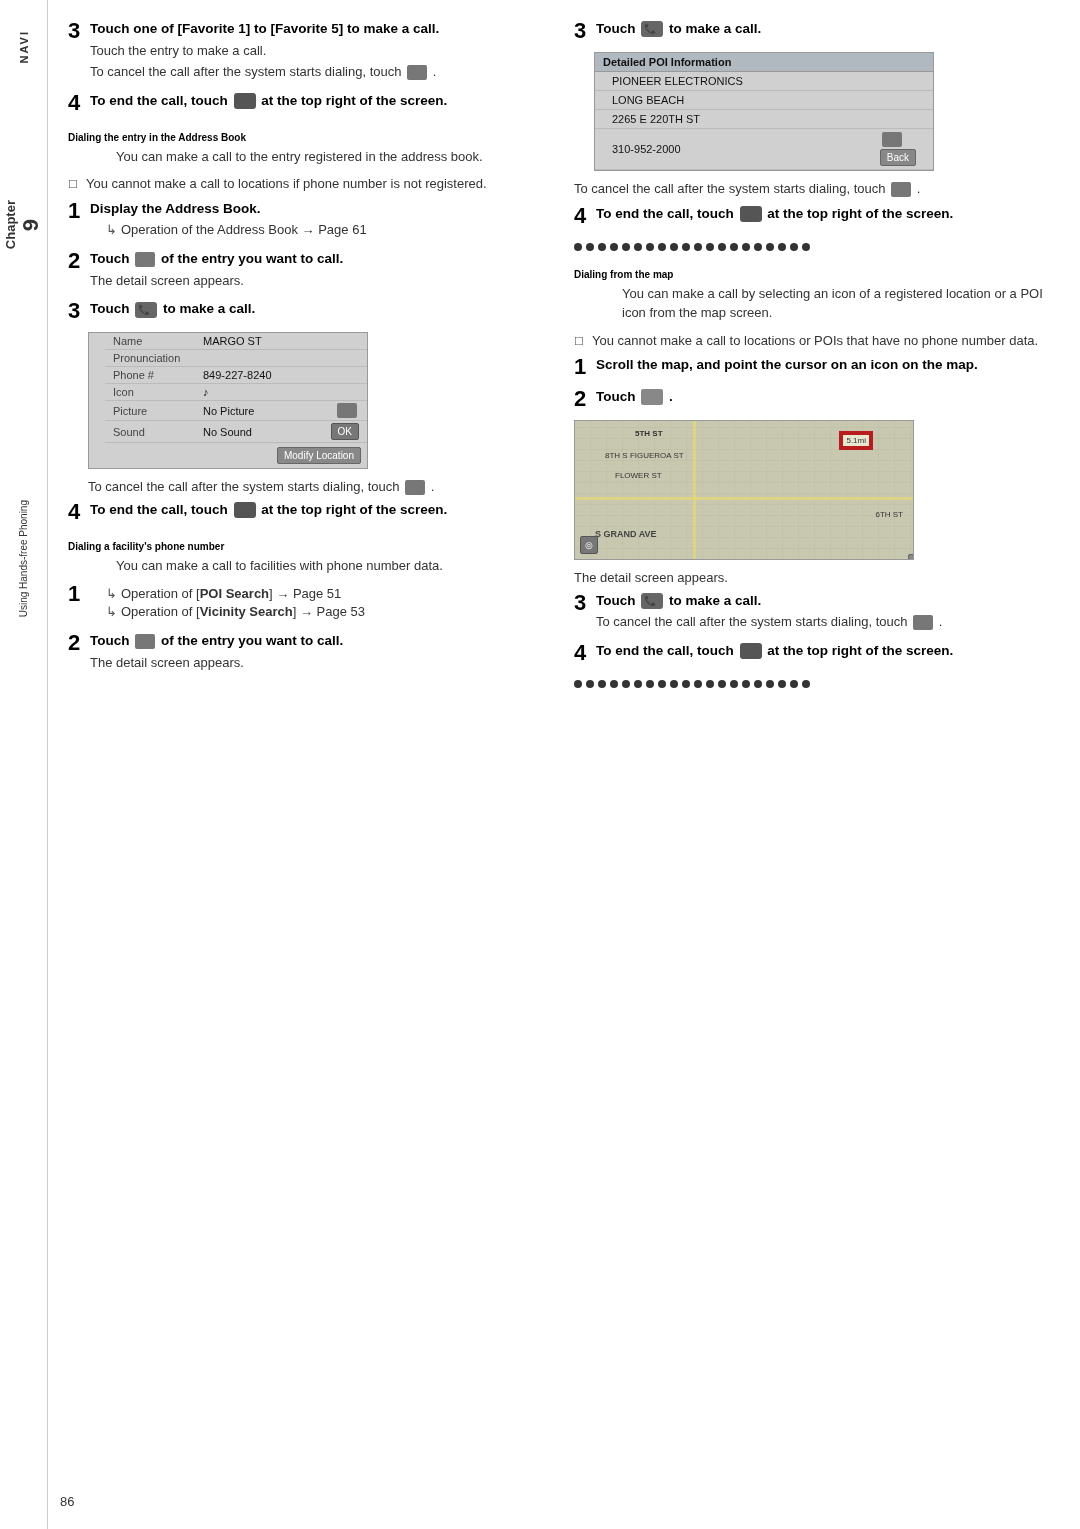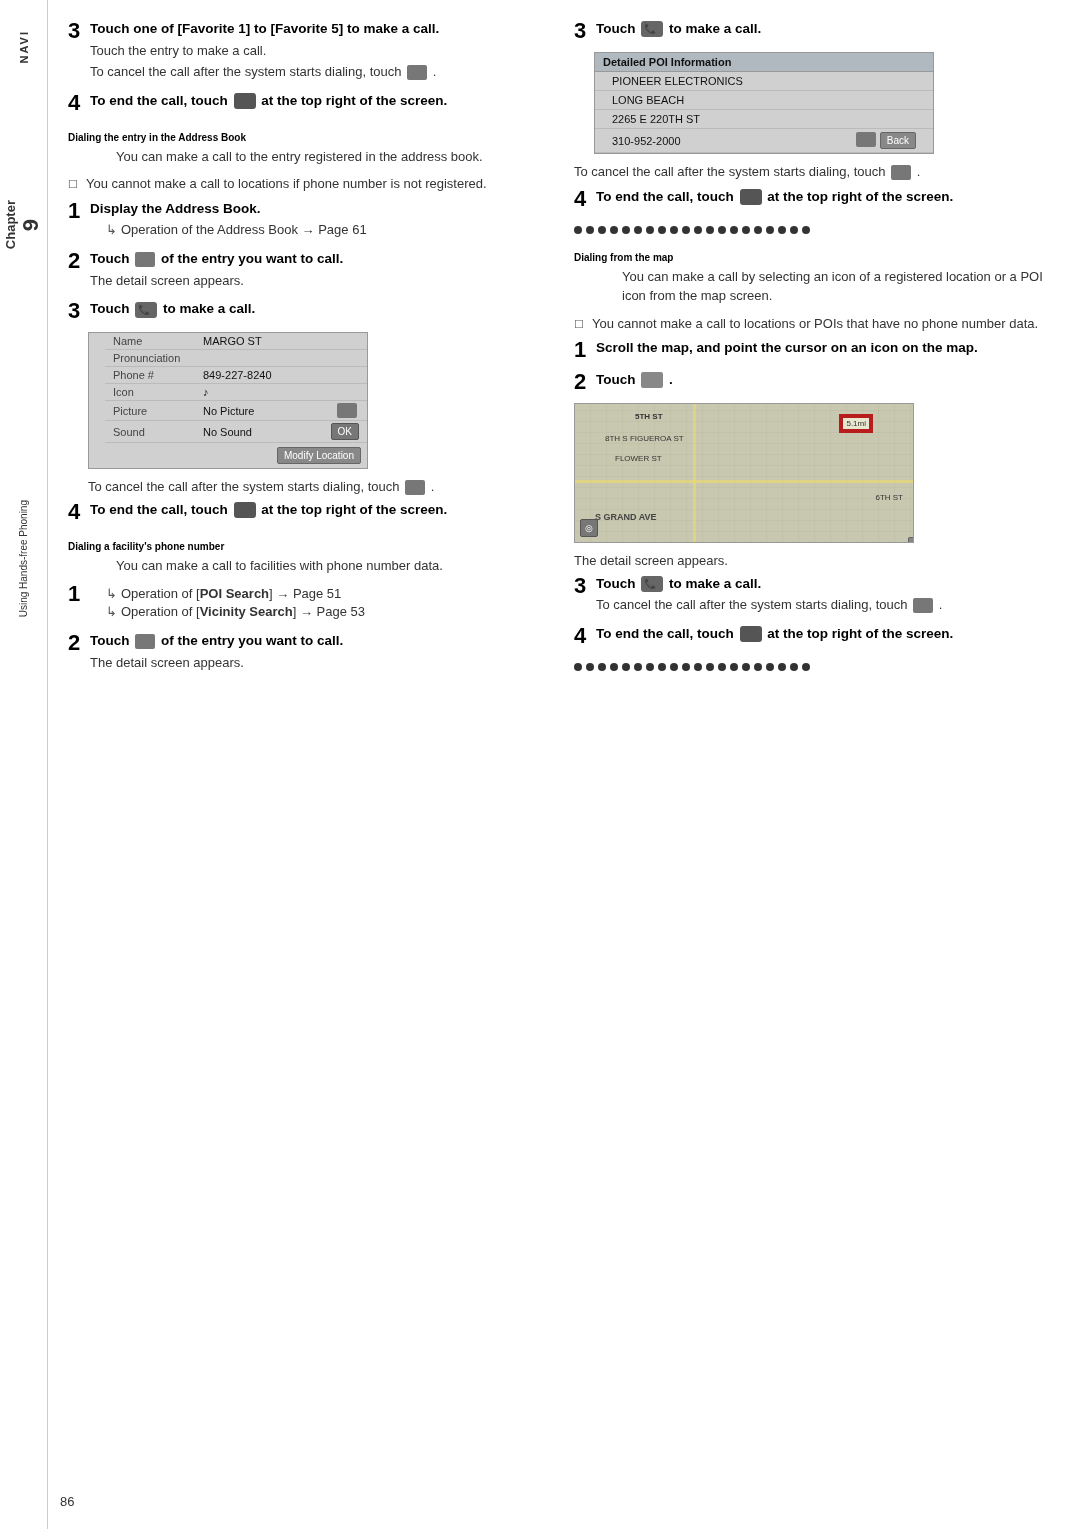--- a/index.html
+++ b/index.html
@@ -520,21 +520,21 @@
         </div>
       </div>
 
       <div class="screenshot screenshot-poi">
         <div class="screenshot-header">Detailed POI Information</div>
         <div class="poi-row">PIONEER ELECTRONICS</div>
         <div class="poi-row">LONG BEACH</div>
         <div class="poi-row">2265 E 220TH ST</div>
         <div class="poi-row" style="display:flex; justify-content:space-between; align-items:center;">
           <span>310-952-2000</span>
-          <div style="display:flex; gap:2px;">
+          <div style="display:flex; flex-direction:column; gap:2px;">
             <span class="icon-small"></span>
             <span class="btn-small">Back</span>
           </div>
         </div>
       </div>
 
       <div class="step-body" style="margin: 4px 0 6px 0;">
         <span>To cancel the call after the system starts dialing, touch</span>
         <span class="icon-small"></span>
         <span>.</span>

